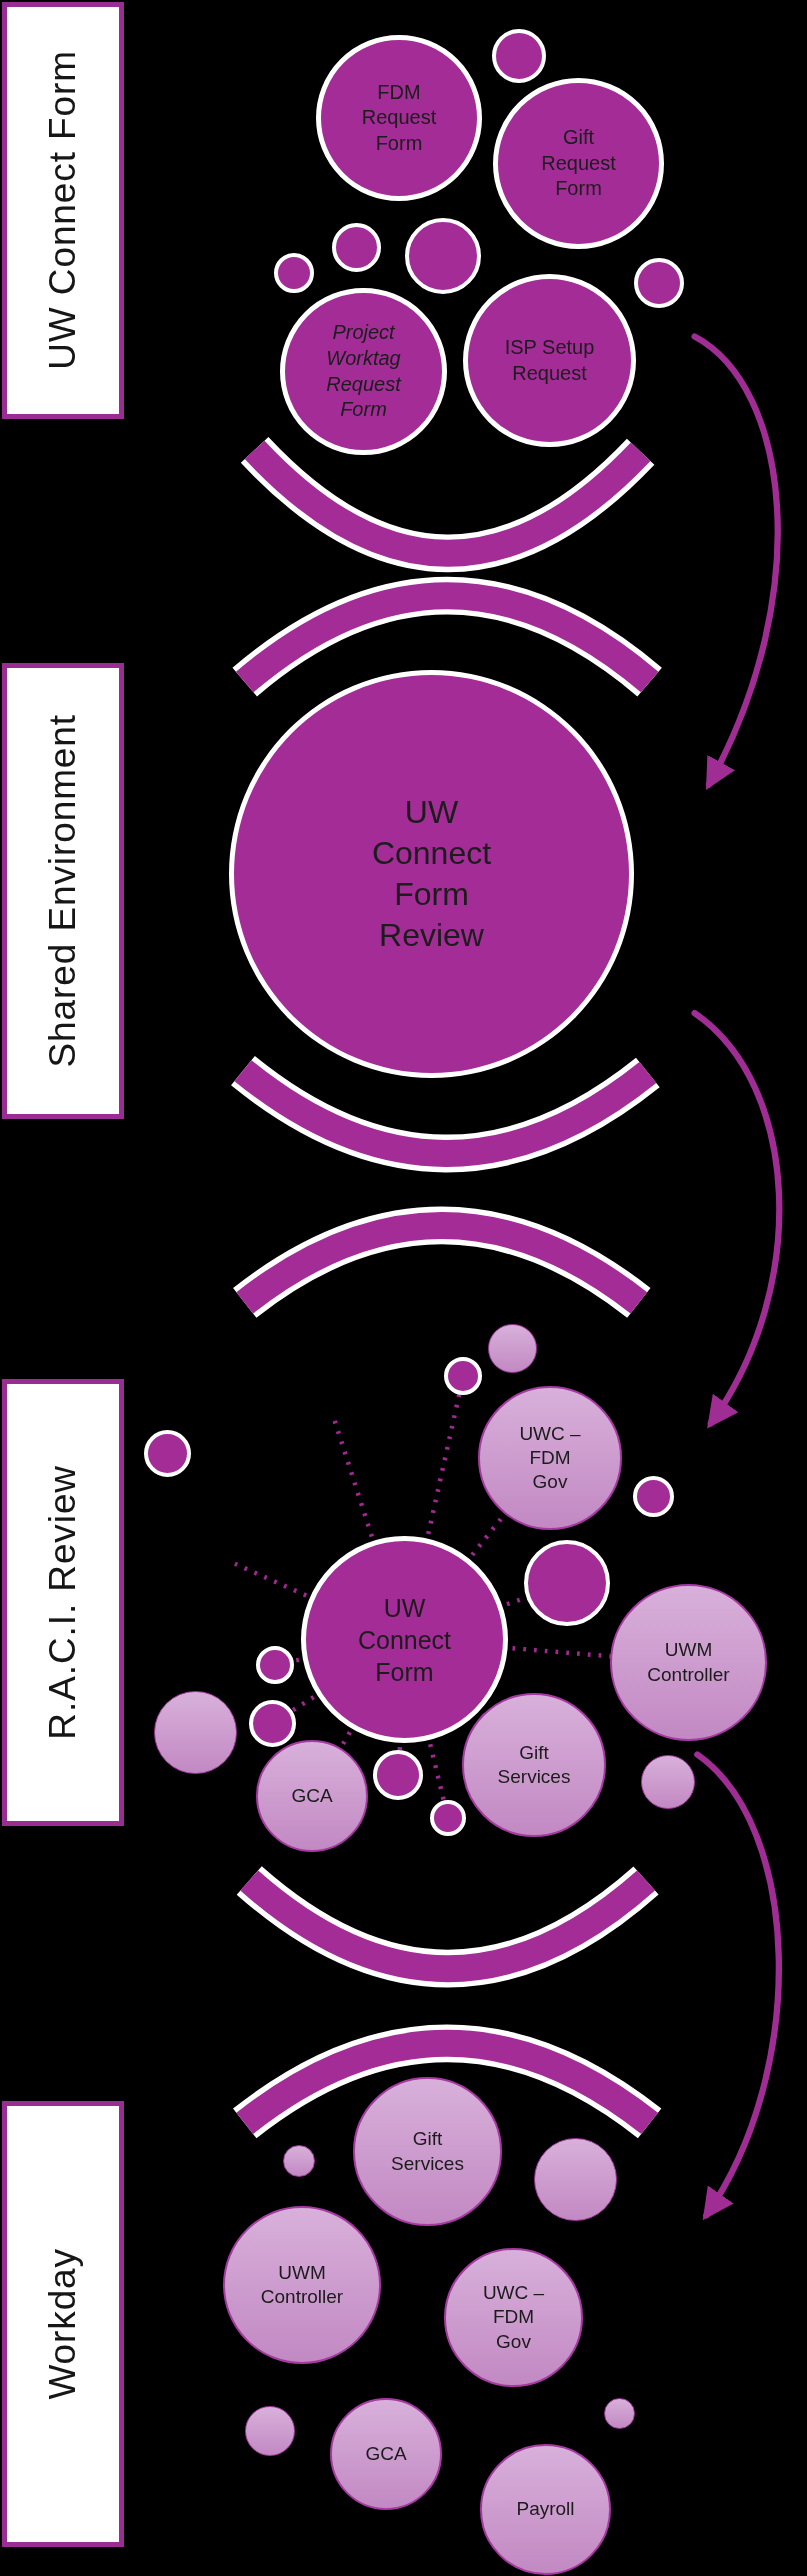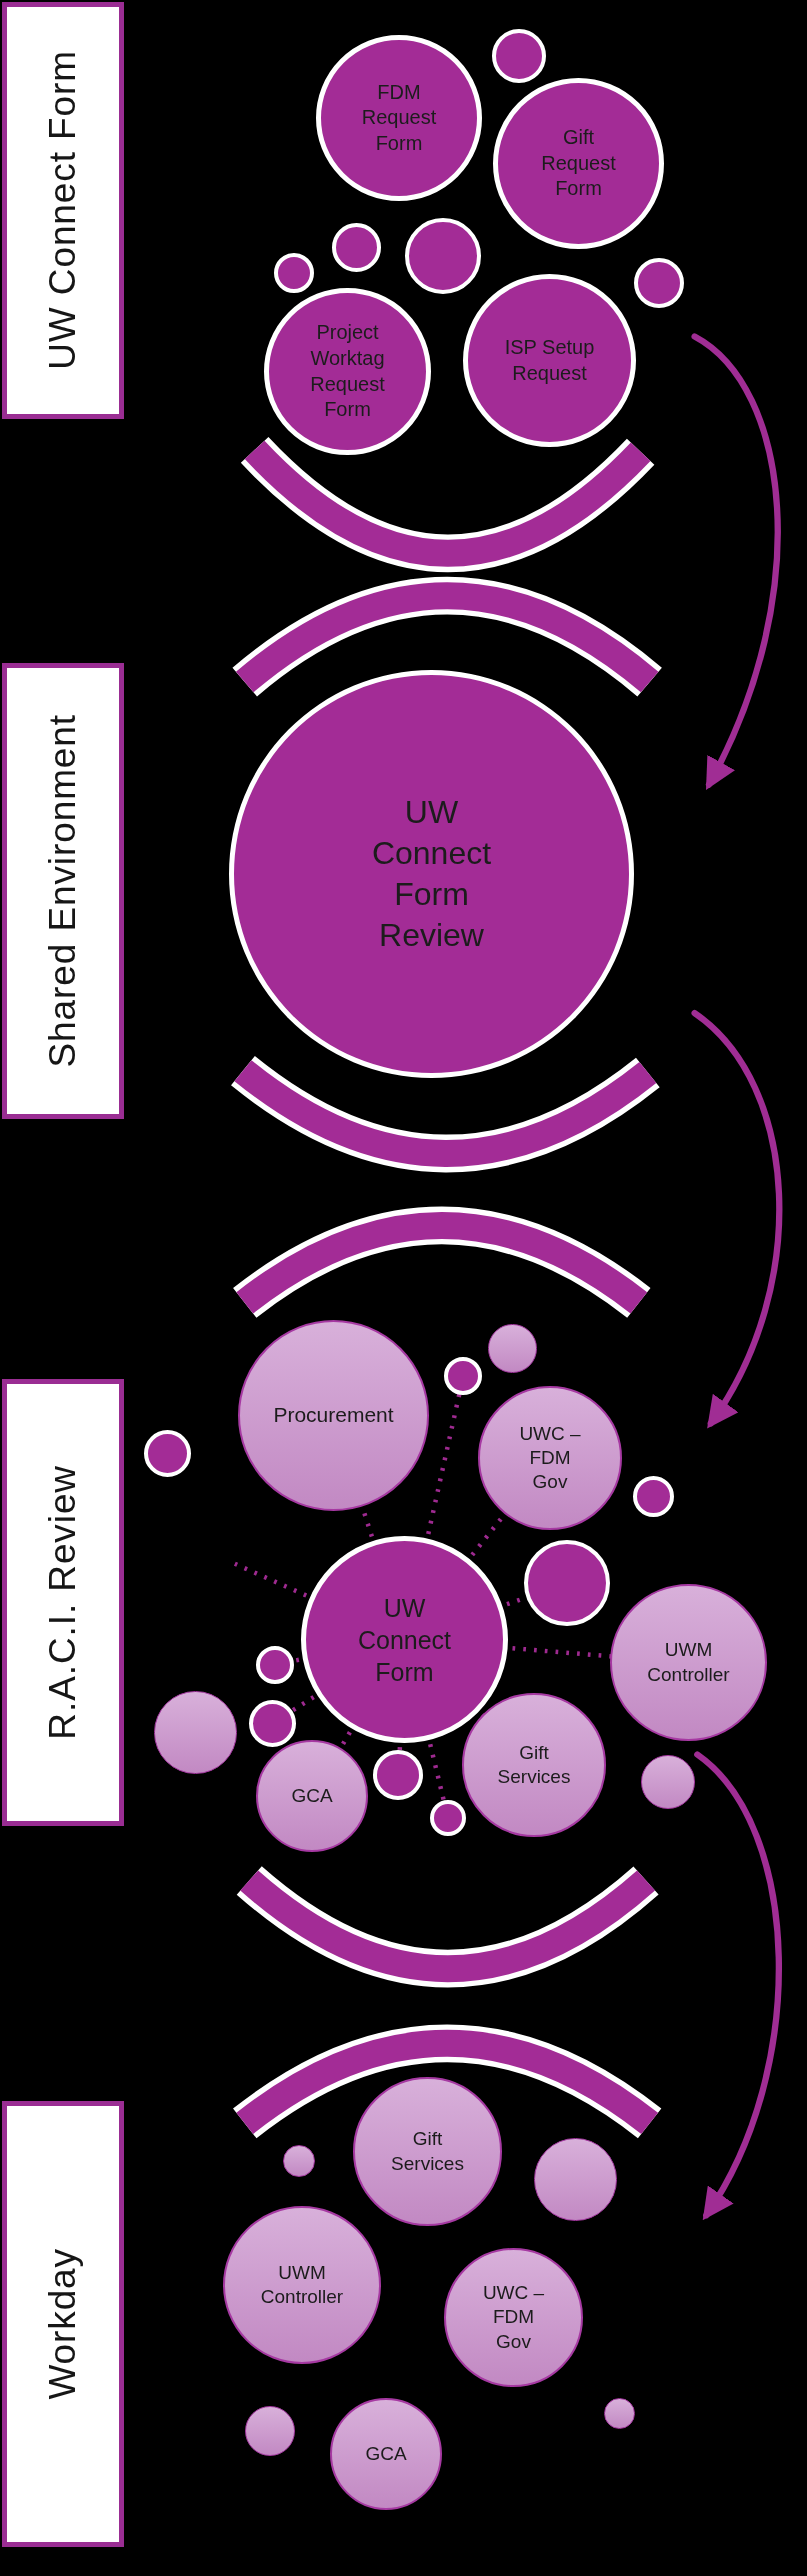--- a/index.html
+++ b/index.html
@@ -115,41 +115,38 @@
   <div class="bubble dark thin" style="left:492px;top:29px;width:54px;height:54px;"></div>
   <div class="bubble dark fs22" style="left:493px;top:78px;width:171px;height:171px;">
     <span>Gift
 Request
 Form</span>
   </div>
   <div class="bubble dark thin" style="left:274px;top:253px;width:40px;height:40px;"></div>
   <div class="bubble dark thin" style="left:332px;top:223px;width:49px;height:49px;"></div>
   <div class="bubble dark thin" style="left:405px;top:218px;width:76px;height:76px;"></div>
   <div class="bubble dark thin" style="left:634px;top:258px;width:50px;height:50px;"></div>
-  <div class="bubble dark fs22" style="left:264px;top:288px;width:167px;height:167px;">
+  <div class="bubble dark fs22" style="left:280px;top:288px;width:167px;height:167px;font-style:italic;">
     <span>Project
 Worktag
 Request
 Form</span>
   </div>
   <div class="bubble dark fs22" style="left:463px;top:274px;width:173px;height:173px;">
     <span>ISP Setup
 Request</span>
   </div>
 
   <div class="bubble dark fs36" style="left:229px;top:670px;width:405px;height:408px;">
     <span>UW
 Connect
 Form
 Review</span>
   </div>
 
-  <div class="bubble light fs23" style="left:238px;top:1320px;width:191px;height:191px;">
-    <span>Procurement</span>
-  </div>
   <div class="bubble dark thin" style="left:144px;top:1430px;width:47px;height:47px;"></div>
   <div class="bubble dark thin" style="left:444px;top:1357px;width:38px;height:38px;"></div>
   <div class="bubble light thin" style="left:488px;top:1324px;width:49px;height:49px;"></div>
   <div class="bubble light fs21" style="left:478px;top:1386px;width:144px;height:144px;">
     <span>UWC –
 FDM
 Gov</span>
   </div>
   <div class="bubble dark thin" style="left:633px;top:1476px;width:41px;height:41px;"></div>
   <div class="bubble dark thin" style="left:524px;top:1540px;width:86px;height:86px;"></div>
@@ -189,15 +186,18 @@
   <div class="bubble light fs21" style="left:444px;top:2248px;width:139px;height:139px;">
     <span>UWC –
 FDM
 Gov</span>
   </div>
   <div class="bubble light thin" style="left:245px;top:2406px;width:50px;height:50px;"></div>
   <div class="bubble light fs21" style="left:330px;top:2398px;width:112px;height:112px;">
     <span>GCA</span>
   </div>
   <div class="bubble light thin" style="left:604px;top:2398px;width:31px;height:31px;"></div>
+  <div class="bubble light fs21" style="left:480px;top:2444px;width:131px;height:131px;">
+    <span>Payroll</span>
+  </div>
 
 </div>
 
 
 </body></html>

